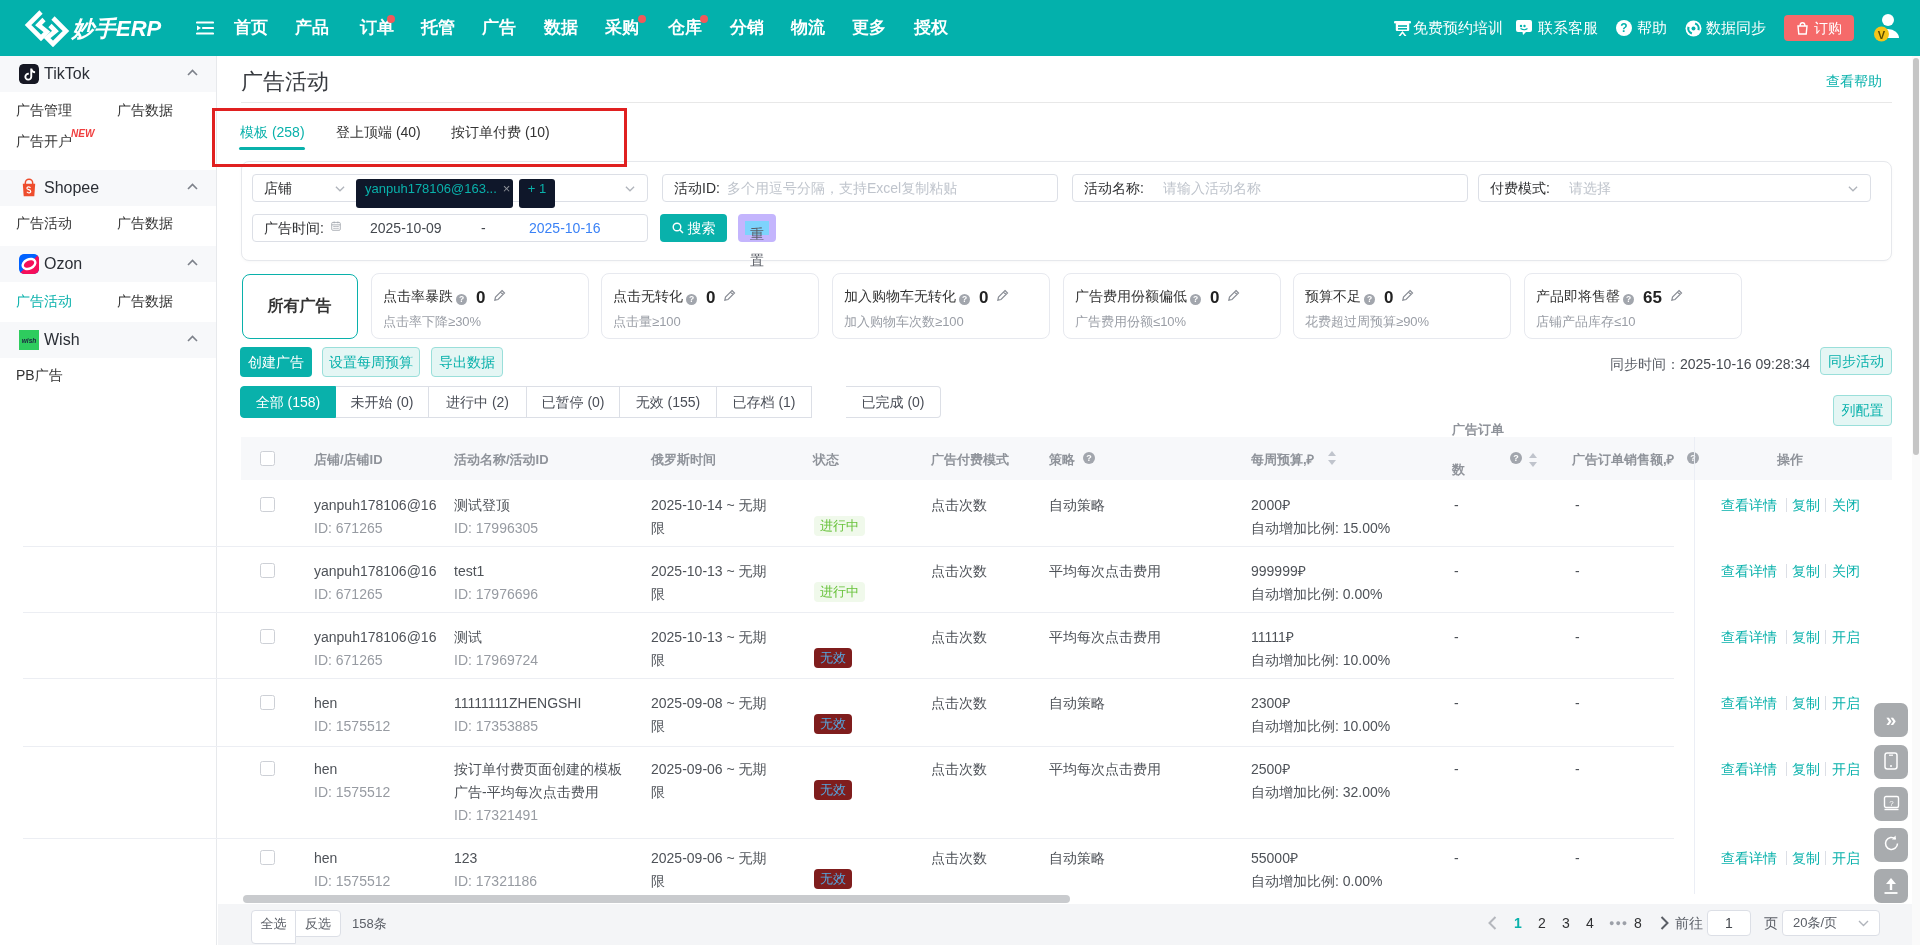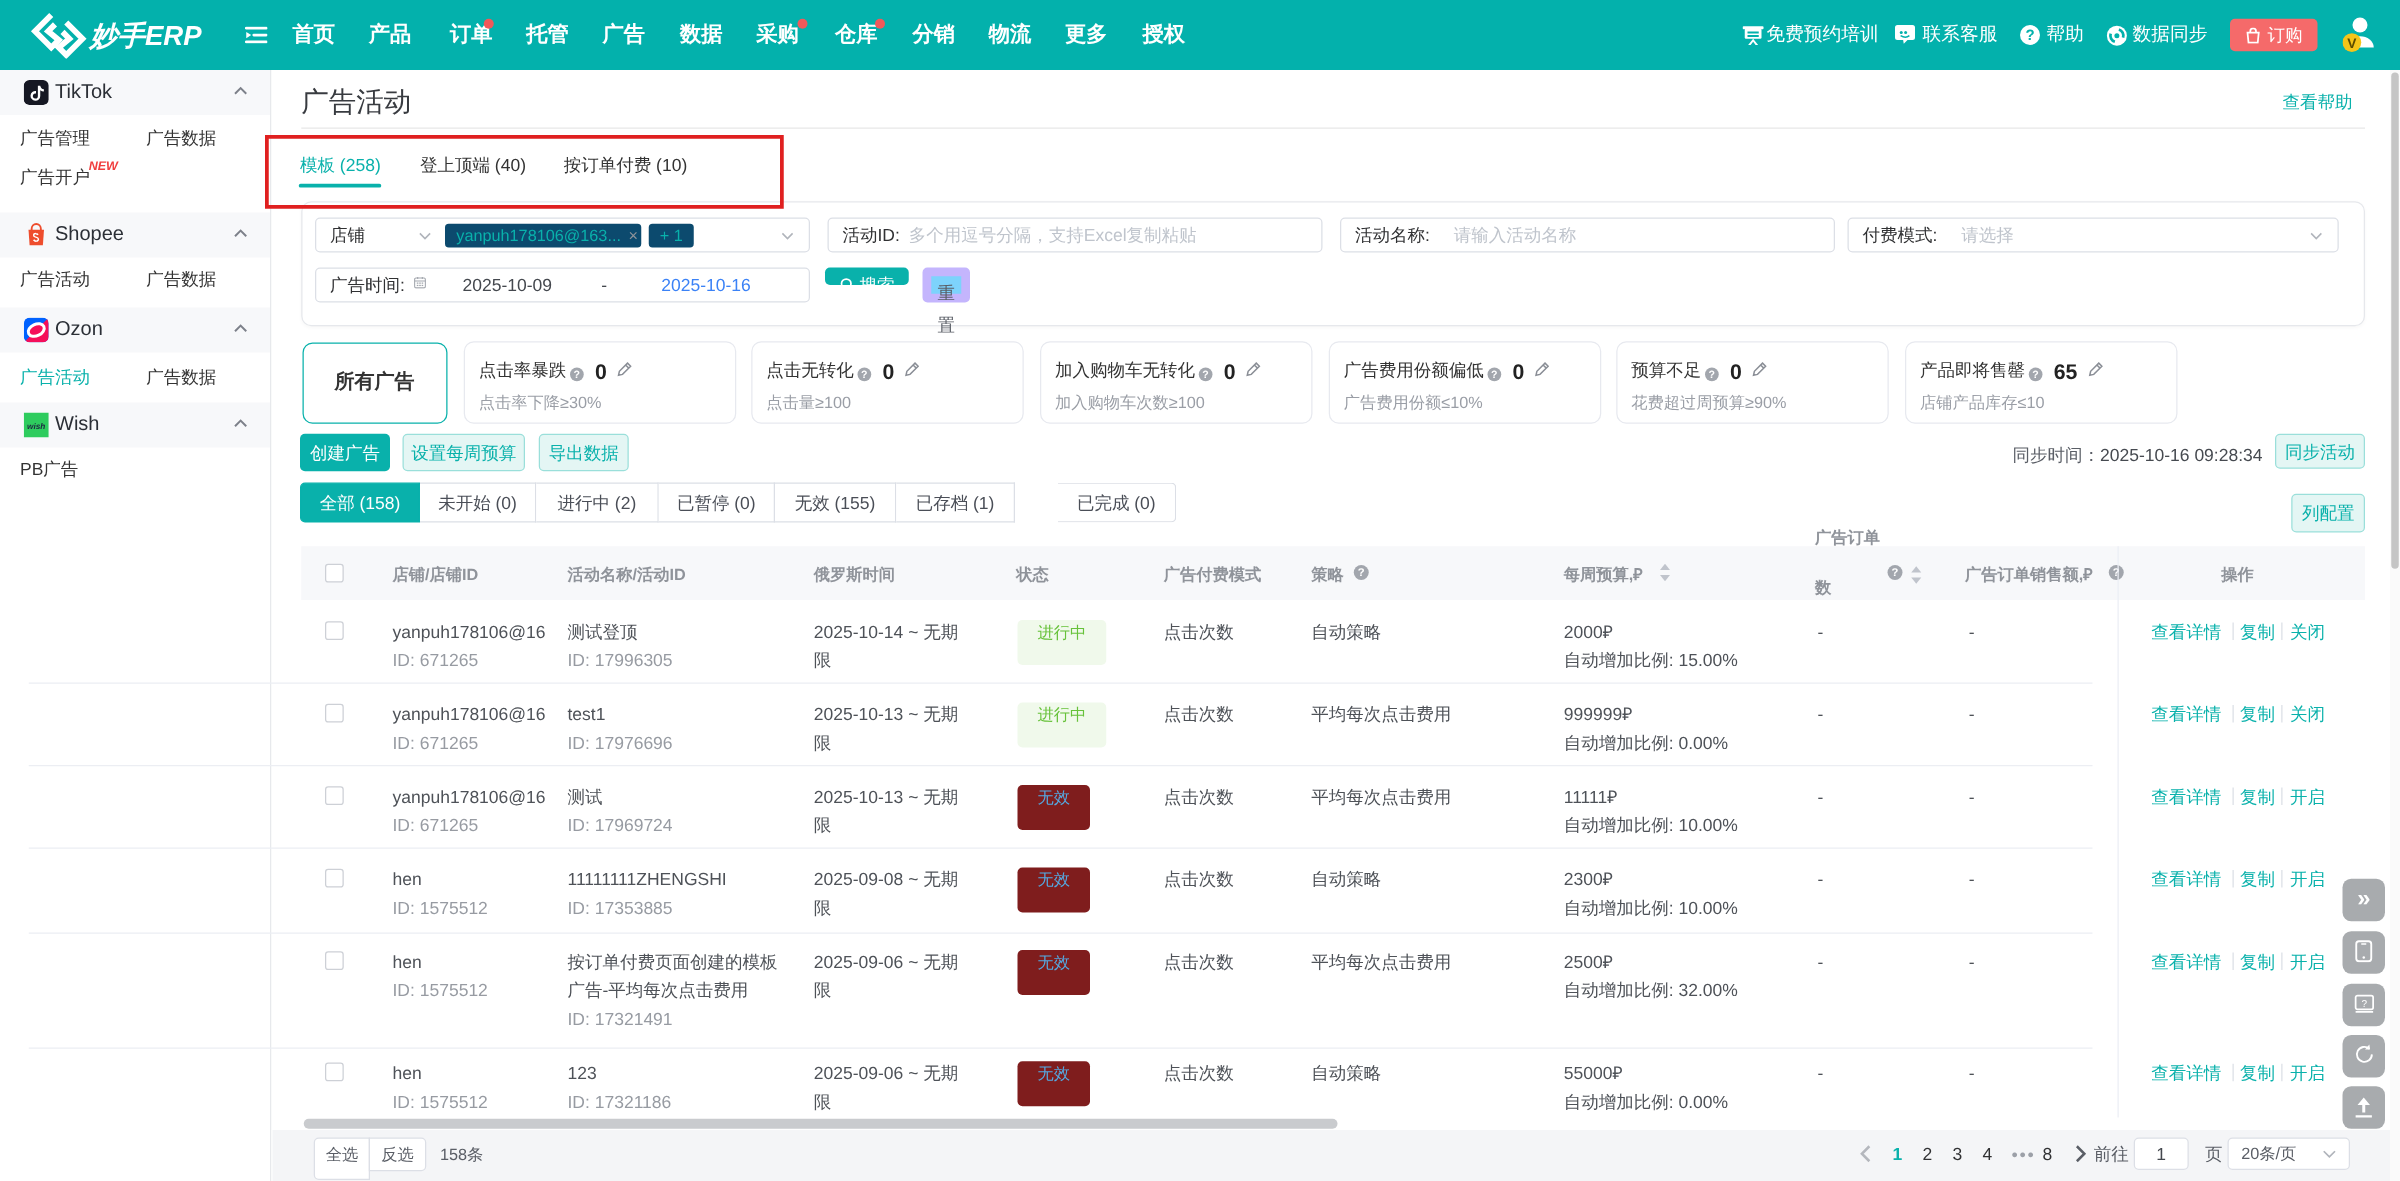--- a/index.html
+++ b/index.html
@@ -31,37 +31,37 @@
 .tab{position:absolute;top:68px;font-size:14px;color:#333;}
 .tab.on{color:#09b1ab;}
 .tabline{position:absolute;left:21px;top:91px;width:66px;height:3px;background:#09b1ab;border-radius:2px;}
 #redbox{left:212px;top:108px;width:415px;height:59px;border:3px solid #e02020;z-index:50;}
 
 #fcard{left:23px;top:105px;width:1651px;height:100px;border:1px solid #e6e8ec;border-radius:8px;background:#fff;box-shadow:0 1px 3px rgba(0,0,0,.03);}
 .inp{position:absolute;height:28px;border:1px solid #dcdfe6;border-radius:4px;background:#fff;font-size:14px;color:#303133;}
 .inp .lab{position:absolute;left:11px;top:0;height:26px;line-height:26px;color:#303133;}
 .inp .ph{position:absolute;top:0;height:26px;line-height:26px;color:#bfc4cc;}
 .caret{position:absolute;width:10px;height:10px;}
-.tag{position:absolute;top:4px;height:19px;background:#0c4a6e;border-radius:3px;font-size:13px;color:#09b1ab;line-height:19px;}
+.tag{position:absolute;top:4px;height:29px;background:#0f172a;border-radius:3px;font-size:13px;color:#09b1ab;line-height:19px;}
 .btn-teal{position:absolute;background:#09b1ab;color:#fff;border-radius:4px;text-align:center;font-size:14px;}
 .btn-plain{position:absolute;background:#7dd3fc;border:7px solid #c4b5fd;color:#5a5e66;border-radius:4px;text-align:center;font-size:14px;}
 .btn-light{position:absolute;background:#e4f6f4;border:1px solid #9adfda;color:#09b1ab;border-radius:4px;text-align:center;font-size:14px;}
 
 .scard{position:absolute;top:217px;width:218px;height:66px;border:1px solid #e7e9ef;border-radius:8px;background:#fff;}
 .scard .l1{position:absolute;left:11px;top:12px;height:20px;line-height:20px;font-size:14px;color:#333;white-space:nowrap;}
 .scard .l2{position:absolute;left:11px;top:39px;font-size:13px;color:#9a9ea6;white-space:nowrap;}
 .qicon{display:inline-block;width:11px;height:11px;border-radius:50%;background:#a2a6ad;color:#fff;font-size:8.5px;line-height:11px;text-align:center;vertical-align:-1px;margin-left:3px;font-weight:700;}
 .num{font-size:17px;font-weight:700;color:#222;margin-left:9px;vertical-align:-2px;}
 
 .stab{position:absolute;top:330px;height:32px;line-height:30px;border:1px solid #dcdfe6;border-left:none;background:#fff;font-size:14px;color:#4a4e57;text-align:center;white-space:nowrap;}
 .thx{position:absolute;font-size:13px;font-weight:700;color:#8f939a;height:18px;line-height:18px;white-space:nowrap;}
 .row-line{position:absolute;left:23px;width:1651px;border-top:1px solid #eceef3;}
 .c1{position:absolute;font-size:14px;color:#4e5258;white-space:nowrap;height:20px;line-height:20px;}
 .c2{position:absolute;font-size:14px;color:#979ba2;white-space:nowrap;height:20px;line-height:20px;}
-.badge{position:absolute;height:36px;line-height:20px;border-radius:4px;font-size:13px;padding:0 16px;white-space:nowrap;}
+.badge{position:absolute;height:20px;line-height:20px;border-radius:4px;font-size:13px;padding:0 6px;white-space:nowrap;margin-top:20px;}
 .badge.g{background:#f0f9eb;color:#67c23a;}
 .badge.b{background:#7f1d1d;color:#54abe4;}
 .alink{position:absolute;font-size:14px;color:#09b1ab;white-space:nowrap;height:20px;line-height:20px;}
 .asep{position:absolute;width:1px;height:14px;background:#dcdfe6;}
 
 #foot{left:218px;top:904px;width:1694px;height:41px;background:#f4f5f7;}
 .pgn{position:absolute;top:6px;height:27px;line-height:27px;font-size:14px;color:#303133;}
 .cb{position:absolute;width:15px;height:15px;border:1px solid #cdd0d6;border-radius:2.5px;background:#fff;}
 
 .fab{position:absolute;left:1874px;width:34px;height:34px;background:rgba(156,159,163,.88);border-radius:7px;z-index:60;color:#fff;text-align:center;}
@@ -250,21 +250,21 @@
             <rect x="8.8" y="7" width="1.8" height="1.4"></rect>
             <rect x="3.4" y="9.6" width="1.8" height="1.4"></rect>
             <rect x="6.1" y="9.6" width="1.8" height="1.4"></rect>
             <rect x="8.8" y="9.6" width="1.8" height="1.4"></rect>
           </g>
         </svg>
       <span class="abs" style="left:117px;top:0;height:26px;line-height:26px;color:#44484e;">2025-10-09</span>
       <span class="abs" style="left:228px;top:0;height:26px;line-height:26px;color:#44484e;">-</span>
       <span class="abs" style="left:276px;top:0;height:26px;line-height:26px;color:#3b82f6;">2025-10-16</span>
     </div>
-    <div class="btn-teal" style="left:418px;top:52px;width:67px;height:14px;line-height:28px;"><svg width="12" height="12" viewBox="0 0 12 12" style="vertical-align:-1px;margin-right:4px;">
+    <div class="btn-teal" style="left:418px;top:52px;width:67px;height:28px;line-height:28px;"><svg width="12" height="12" viewBox="0 0 12 12" style="vertical-align:-1px;margin-right:4px;">
           <circle cx="5" cy="5" r="3.8" stroke="#fff" stroke-width="1.4" fill="none"></circle>
           <line x1="8" y1="8" x2="11" y2="11" stroke="#fff" stroke-width="1.4"></line>
         </svg>搜索</div>
     <div class="btn-plain" style="left:496px;top:52px;width:38px;height:28px;line-height:26px;">重置</div>
   </div>
   <div class="scard" style="left:24px;width:116px;height:65px;top:218px;border:1.5px solid #09b1ab;">
     <div class="abs" style="left:0;top:0;width:113px;height:61px;text-align:center;line-height:61px;font-size:16px;font-weight:700;color:#333;">所有广告</div>
   </div>
   <div class="scard" style="left:153px;">
     <div class="l1">点击率暴跌<span class="qicon">?</span><span class="num">0</span><svg width="13" height="13" viewBox="0 0 13 13" style="margin-left:8px;vertical-align:-1px;">

